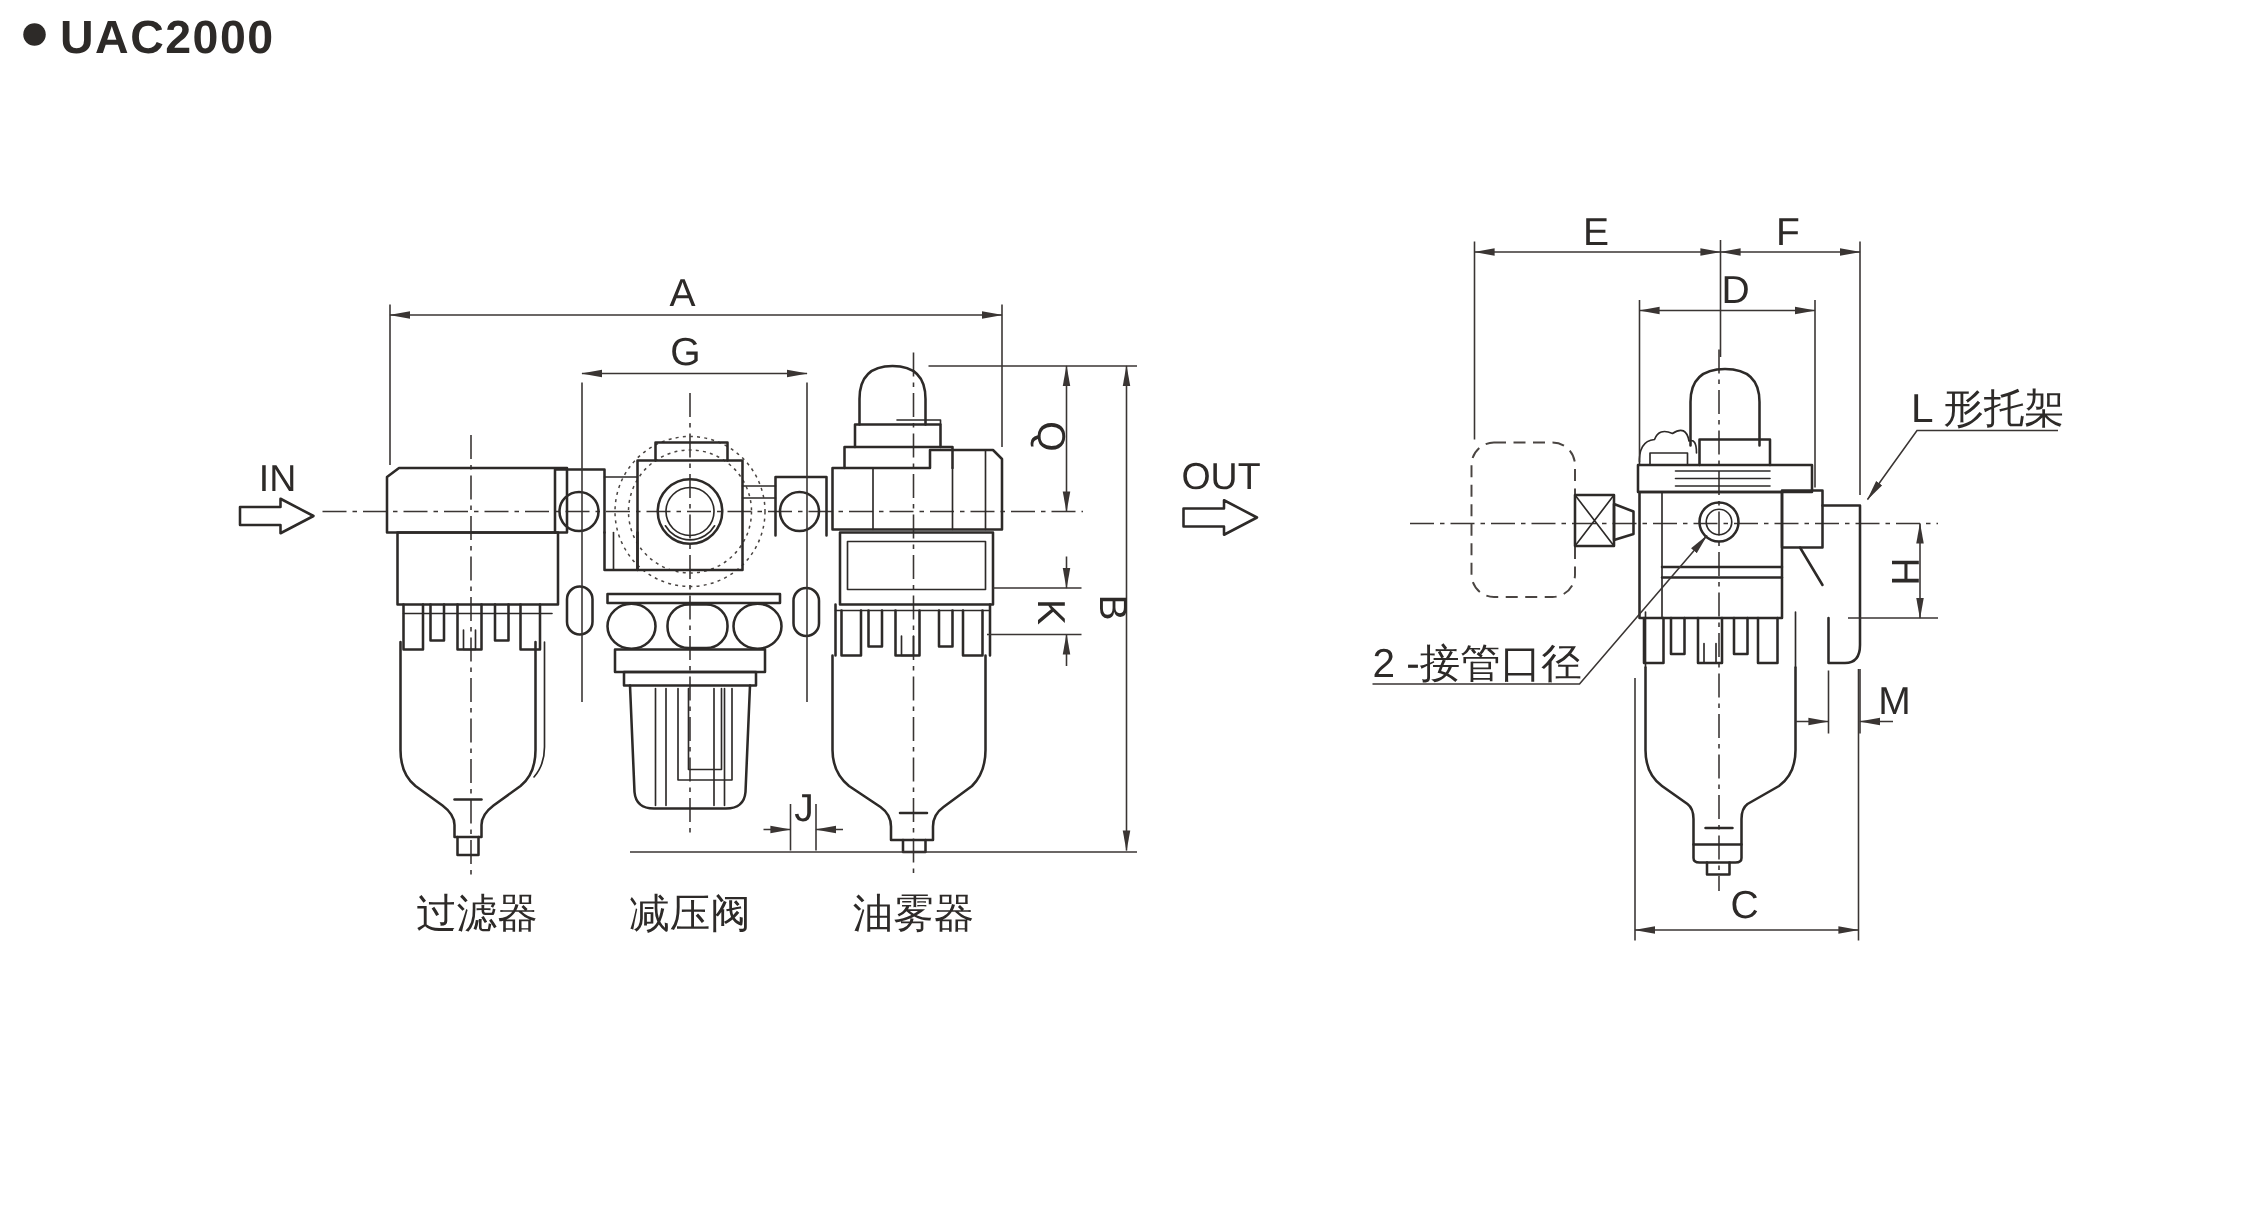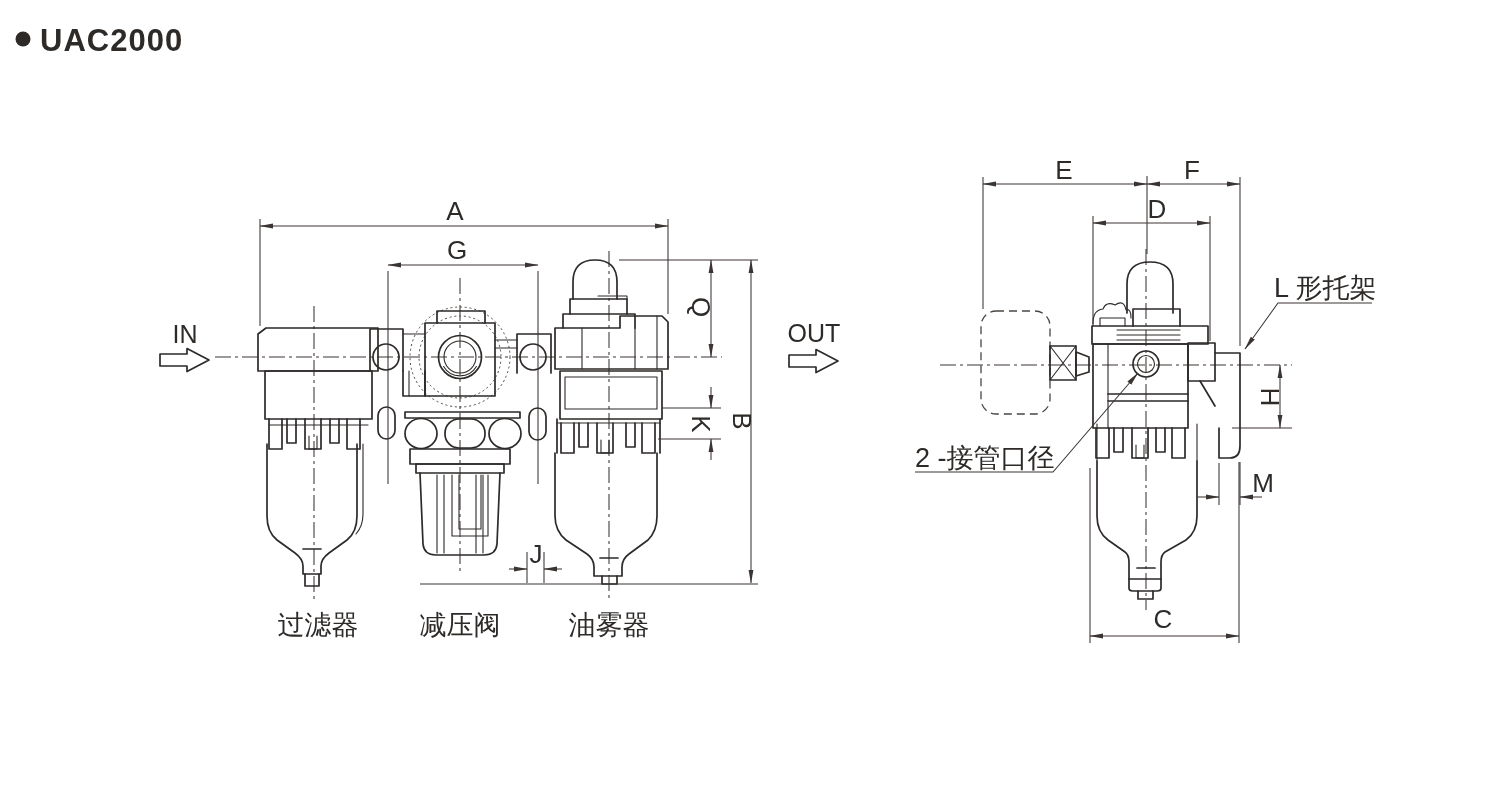--- a/index.html
+++ b/index.html
@@ -1,16 +1,16 @@
 <!DOCTYPE html>
 <html><head>
 <meta charset="utf-8">
 <style>
   html,body{margin:0;padding:0;background:#ffffff;}
-  .page{width:1505px;height:639px;background:#fff;position:relative;font-family:"Liberation Sans","DejaVu Sans",sans-serif;margin-top:16px;}
+  .page{width:1505px;height:639px;background:#fff;position:relative;font-family:"Liberation Sans","DejaVu Sans",sans-serif;}
   svg text{fill:#2d2a28;font-family:"Liberation Sans","DejaVu Sans",sans-serif;}
   .ol{fill:none;stroke:#2d2a28;stroke-width:1.7;stroke-linejoin:round;stroke-linecap:round;}
   .tol{fill:none;stroke:#2d2a28;stroke-width:1.1;stroke-linejoin:round;stroke-linecap:round;}
   .tl{fill:none;stroke:#3a3533;stroke-width:1.05;}
   .cl{fill:none;stroke:#3a3533;stroke-width:1.05;stroke-dasharray:16 4 3 4;}
   .dot{fill:none;stroke:#4a4542;stroke-width:1;stroke-dasharray:2 2.8;}
   .dsh{fill:none;stroke:#4a4542;stroke-width:1.3;stroke-dasharray:8 5;}
   .dim{font-size:26px;}
   .cjk{font-size:27px;}
   .flow{font-size:25px;}

